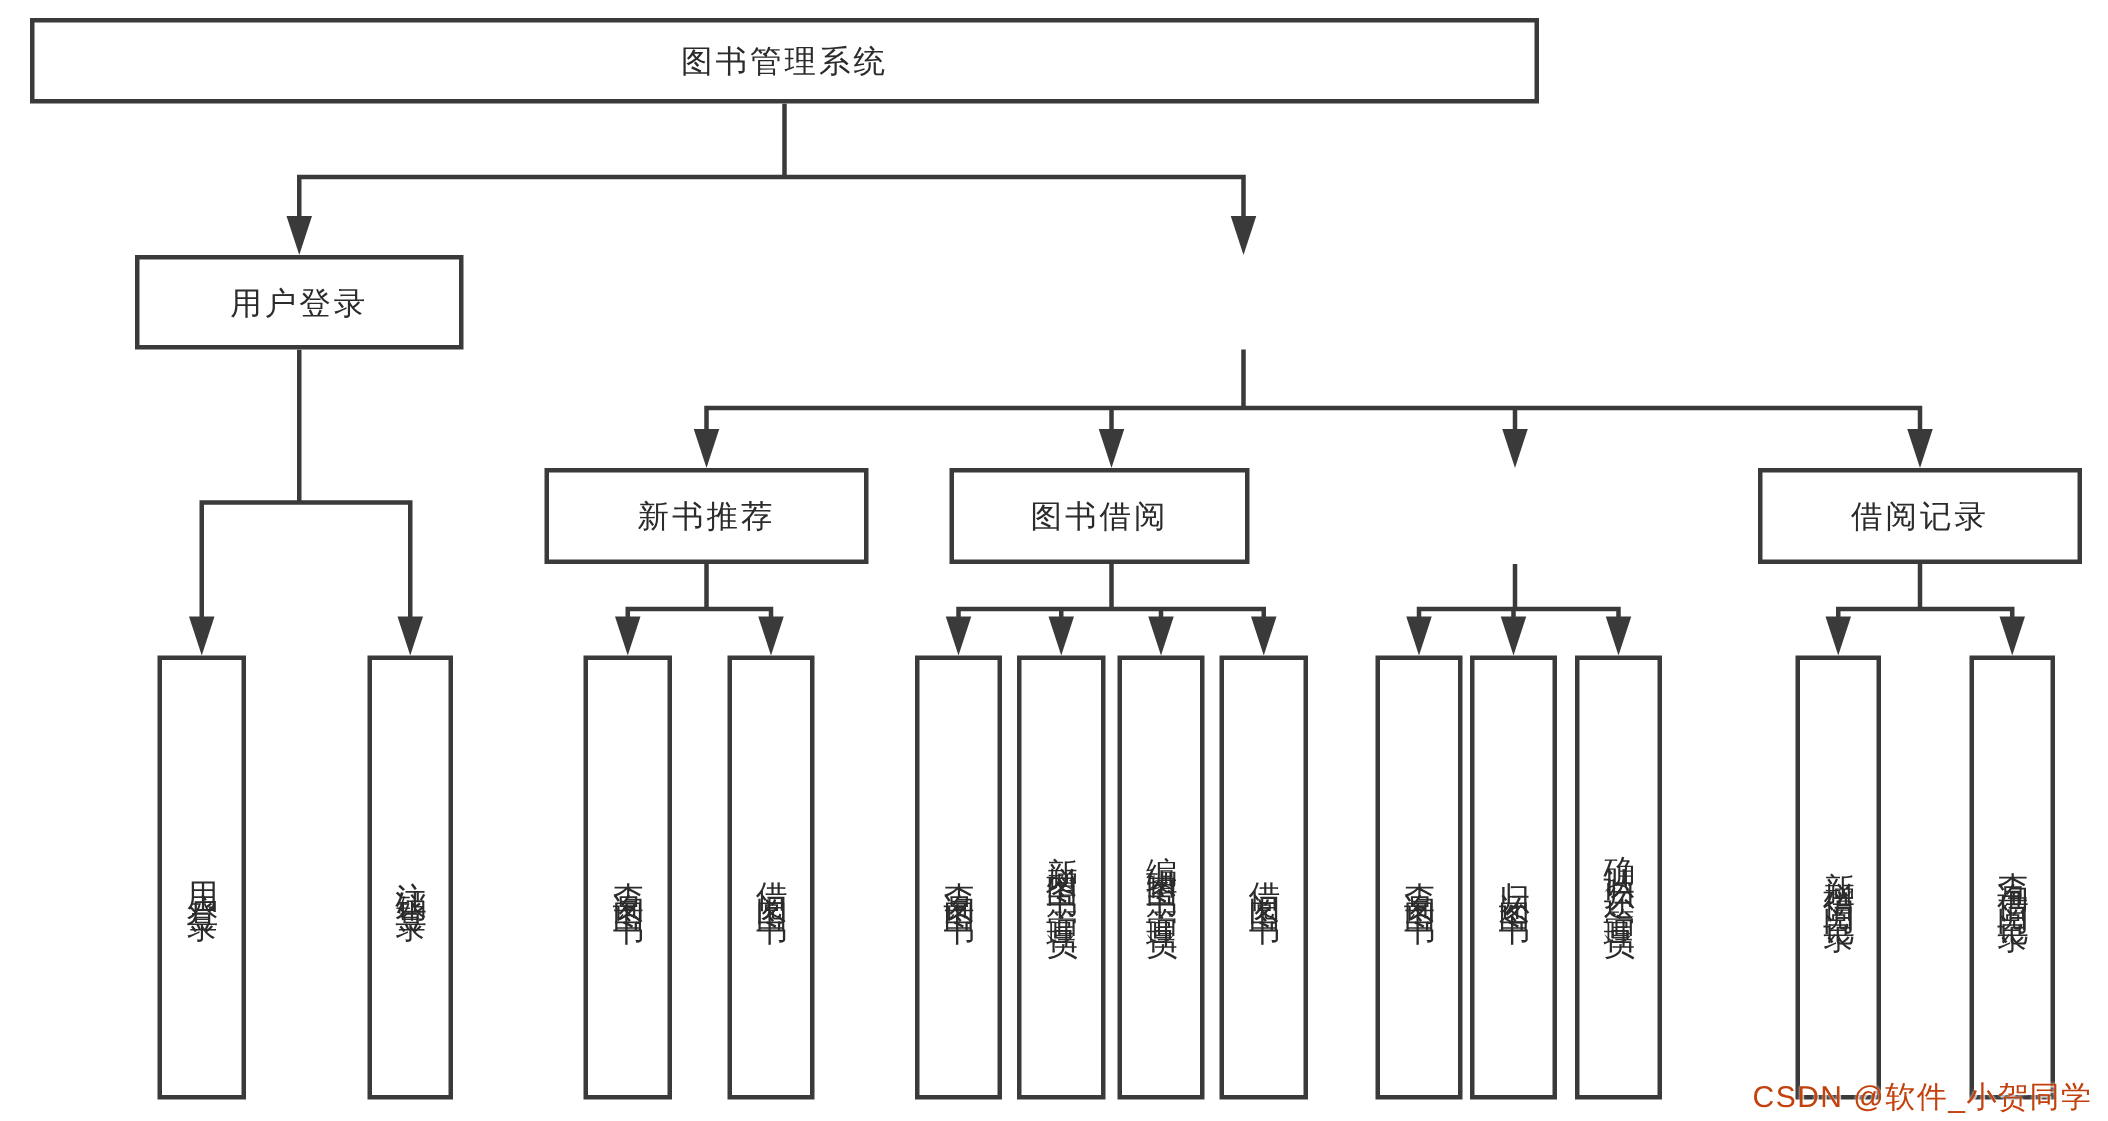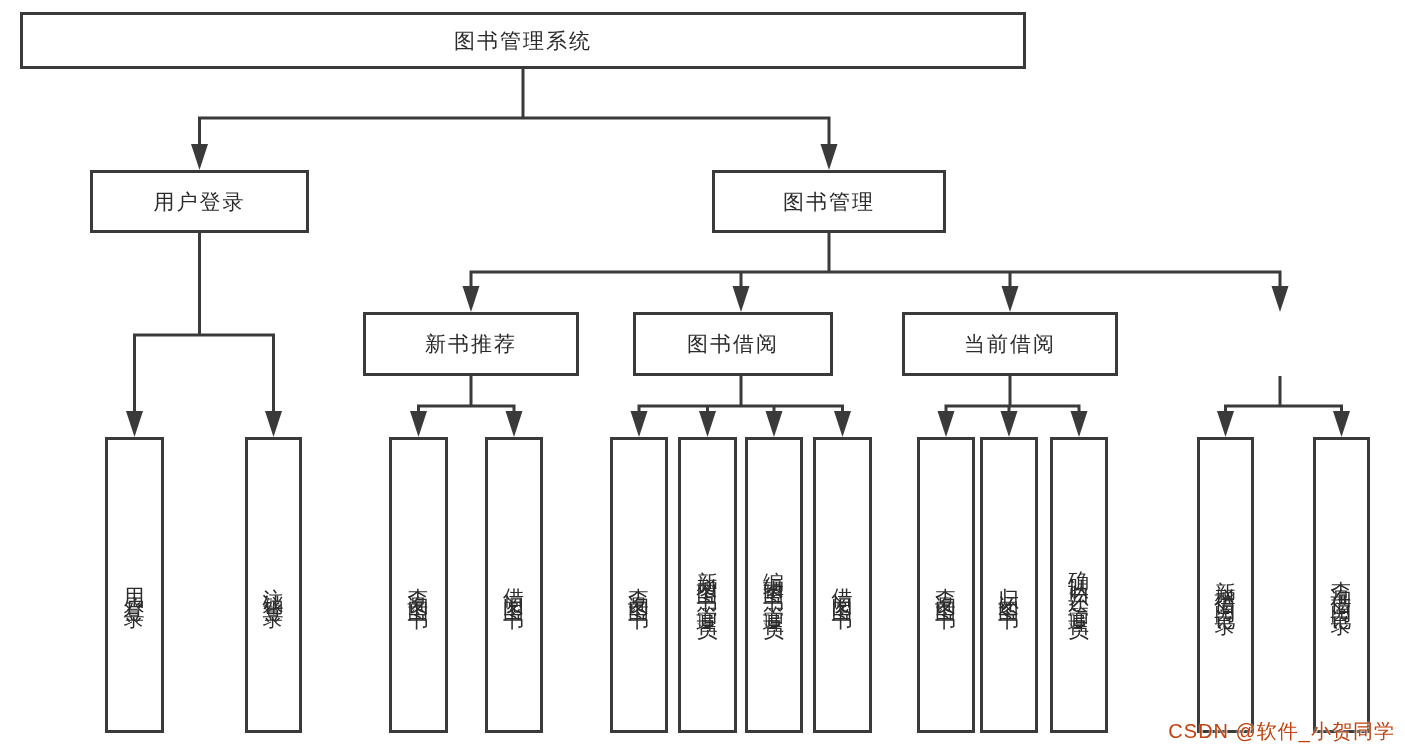--- a/index.html
+++ b/index.html
@@ -90,32 +90,29 @@
     </g>
   </svg>
 
   <div class="node hbox" style="left:20px;top:12px;width:1006px;height:57px;">
     <span>图书管理系统</span>
   </div>
 
   <div class="node hbox" style="left:90px;top:170px;width:219px;height:63px;">
     <span>用户登录</span>
   </div>
-  <div class="node hbox" style="left:712px;top:170px;width:234px;height:63px;">
-    <span>图书管理</span>
-  </div>
 
   <div class="node hbox" style="left:363px;top:312px;width:216px;height:64px;align-items:center;">
     <span>新书推荐</span>
   </div>
   <div class="node hbox" style="left:633px;top:312px;width:200px;height:64px;">
     <span>图书借阅</span>
   </div>
-  <div class="node hbox" style="left:902px;top:312px;width:216px;height:64px;">
-    <span>当前借阅</span>
+  <div class="node hbox" style="left:1172px;top:312px;width:216px;height:64px;">
+    <span>借阅记录</span>
   </div>
 
   <div class="node vbox" style="left:105px;top:437px;width:59px;height:296px;">
     <span>用户登录</span>
   </div>
   <div class="node vbox" style="left:245px;top:437px;width:57px;height:296px;">
     <span>注销登录</span>
   </div>
 
   <div class="node vbox" style="left:389px;top:437px;width:59px;height:296px;">

